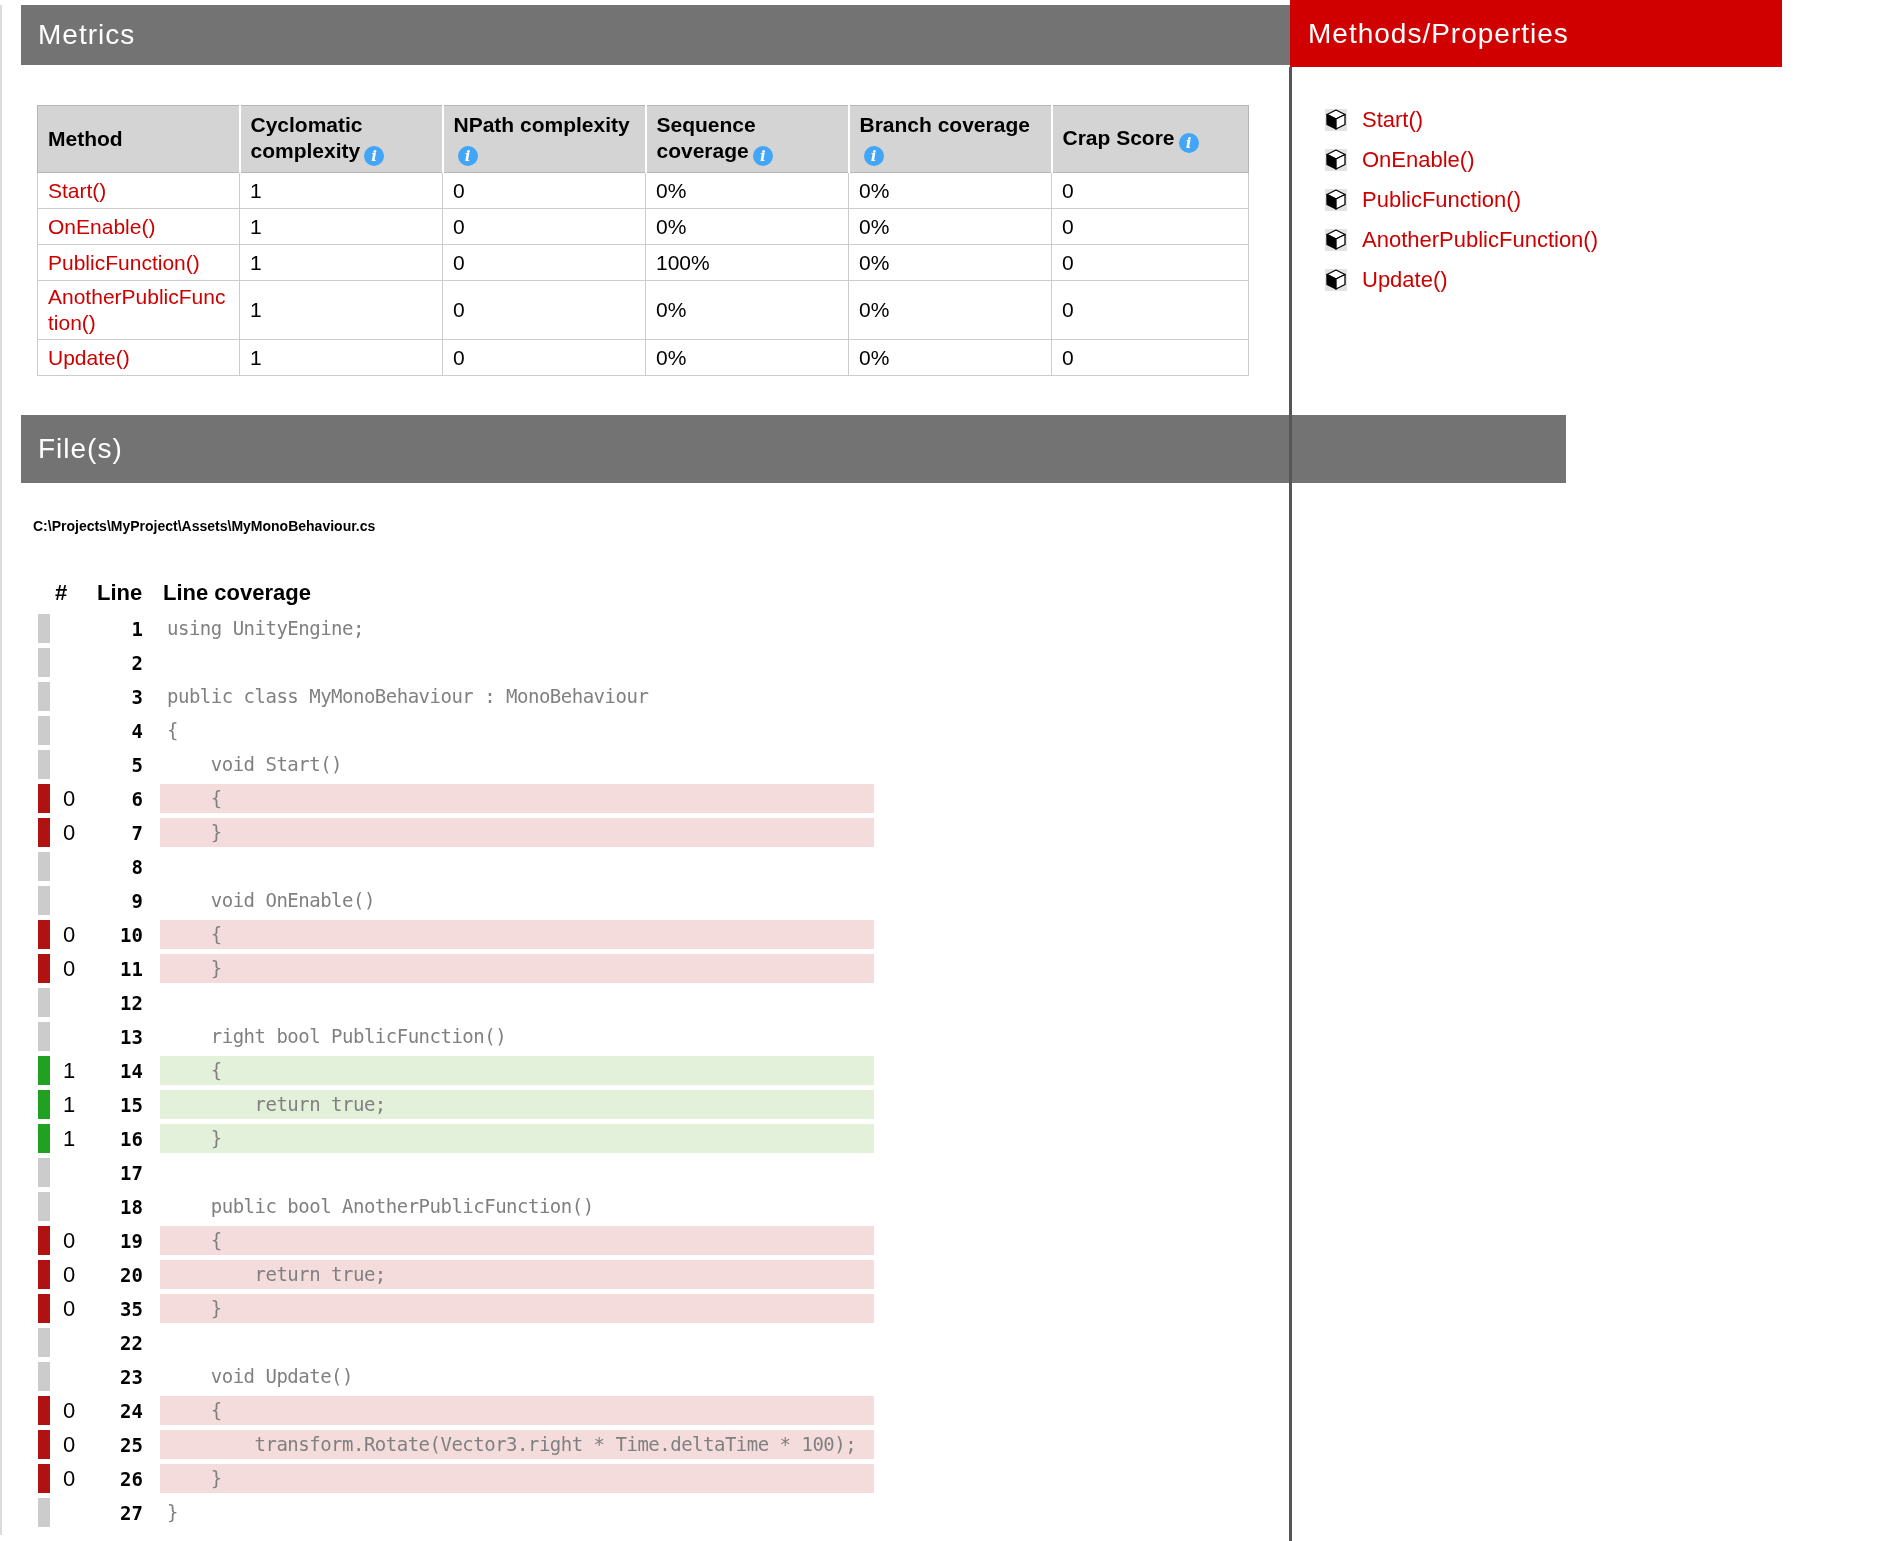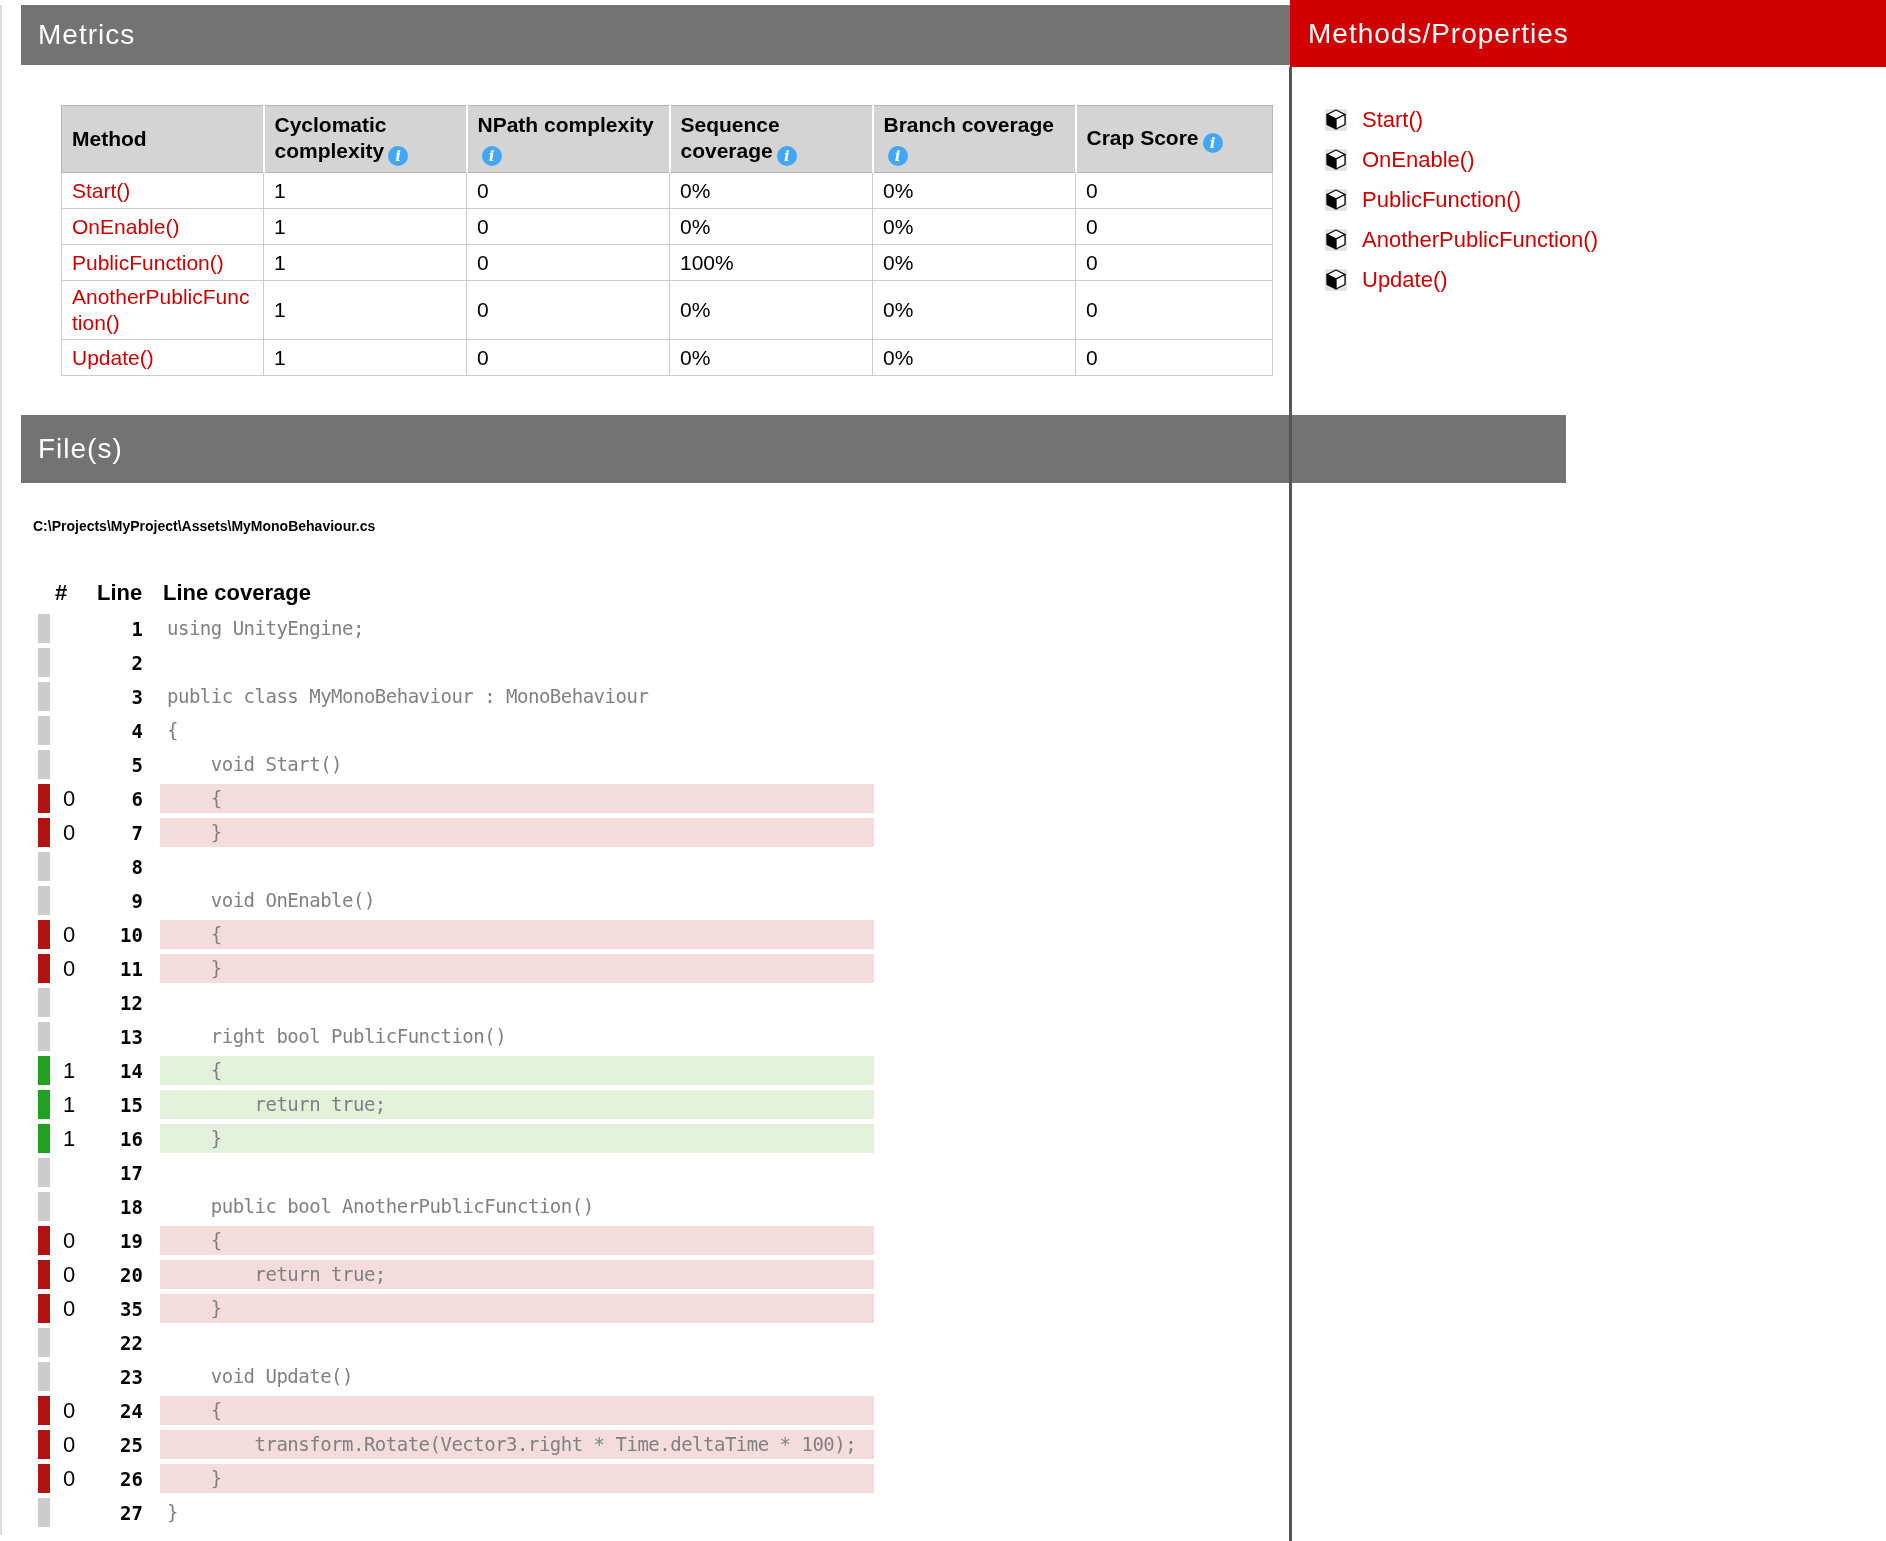--- a/index.html
+++ b/index.html
@@ -28,21 +28,20 @@
     font-size:28px; font-weight:400; letter-spacing:1px; padding-left:17px;margin-left:15px;
   }
   #metrics-bar { left:6px; top:5px; width:1281px; height:60px; line-height:60px; }
   #files-bar   { left:6px; top:415px; width:1545px; height:68px; line-height:68px; }
 
   
   #metrics-table {
     position:absolute; left:37px; top:105px; width:1211px;
     border-collapse:collapse; table-layout:fixed; font-size:21px;
     border:1px solid #b5b5b5;
-    margin-left:24px;
   }
   #metrics-table col.c0 { width:202px; }
   #metrics-table col.cn { width:203px; }
   #metrics-table col.c5 { width:197px; }
   #metrics-table th {
     background:var(--table-header-bg); text-align:left; font-weight:bold;
     padding:6px 10px; border-right:2px solid #fff; border-bottom:1px solid #b5b5b5;
     vertical-align:middle; height:62px; line-height:26px;
   }
   #metrics-table th:last-child { border-right:1px solid #b5b5b5; }
@@ -81,21 +80,21 @@
     white-space:pre; color:#808080; padding-left:7px;
   }
   .code-row.row-uncovered .indicator { background:var(--uncovered-bar); }
   .code-row.row-uncovered .code      { background:var(--uncovered-bg); }
   .code-row.row-covered  .indicator  { background:var(--covered-bar); }
   .code-row.row-covered  .code       { background:var(--covered-bg); }
 
   
   #panel-divider { position:absolute; left:1289px; top:67px; width:3px; height:1474px; background:#565656; }
   #sidebar-header {
-    position:absolute; left:1290px; top:0; width:596px; height:67px;
+    position:absolute; left:1290px; top:0; width:492px; height:67px;
     background:var(--sidebar-header); color:#fff; font-size:28px; letter-spacing:1px;
     line-height:67px; padding-left:18px;
   }
   #sidebar-items { position:absolute; left:1325px; top:100px; }
   .sidebar-item { height:40px; display:flex; align-items:center; cursor:pointer; }
   .sidebar-item .cube { width:22px; height:22px; flex:0 0 22px; }
   .sidebar-item .label { color:var(--link); font-size:22px; margin-left:15px; }
 </style>
 </head>
 <body>

